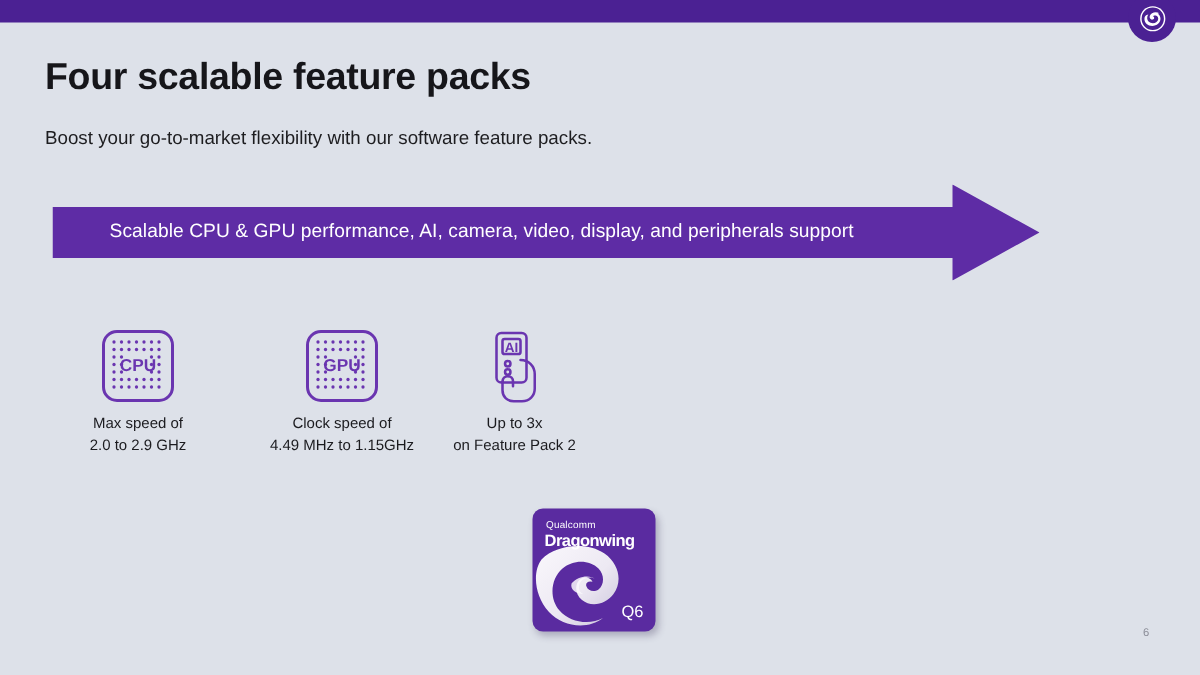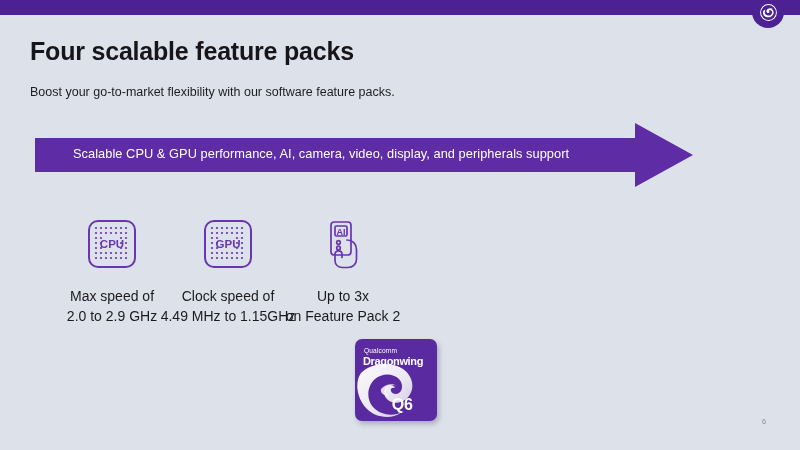--- a/index.html
+++ b/index.html
@@ -92,22 +92,21 @@
   }
   .feature-icon {
     height: 58px;
     display: flex;
     align-items: flex-start;
     justify-content: center;
     text-decoration: underline;
   }
   .feature-icon svg { display: block; }
   .feature-caption {
-    margin-top: 10px;
-    font-size: 14px;
+    font-size: 10px;
     line-height: 1.45;
     color: #1b1b1f;
     white-space: pre-line;
   }
 
   
   #chip {
     position: absolute;
     left: 355px; top: 339px;
     width: 82px; height: 82px;
@@ -131,23 +130,23 @@
   #chip-name {
     position: absolute;
     left: 8px; top: 16px;
     font-size: 11px;
     font-weight: 600;
     color: #ffffff;
     letter-spacing: -0.35px;
   }
   #chip-model {
     position: absolute;
-    right: 24px; bottom: 7px;
-    font-size: 16px;
-    font-weight: 700;
+    right: 8px; bottom: 7px;
+    font-size: 11px;
+    font-weight: 400;
     color: #ffffff;
   }
 
   
   #page-number {
     position: absolute;
     left: 762px; top: 417px;
     font-size: 7.5px;
     color: #8d8f9a;
   }
@@ -170,21 +169,21 @@
   <div id="page-title">Four scalable feature packs</div>
   <div id="page-subtitle">Boost your go-to-market flexibility with our software feature packs.</div>
 
   <div id="banner">
     <svg id="banner-shape" viewBox="0 0 658 64" preserveAspectRatio="none">
       <path d="M0 15 L600 15 L600 0 L658 32 L600 64 L600 49 L0 49 Z" fill="#5e2ca5"></path>
     </svg>
     <div id="banner-text">Scalable CPU &amp; GPU performance, AI, camera, video,  display, and peripherals support</div>
   </div>
 
-  <div class="feature" style="left:112px">
+  <div class="feature" style="left:92px">
     <div class="feature-icon">
       <svg width="52" height="52" viewBox="0 0 52 52" aria-hidden="true">
         <rect x="3" y="3" width="46" height="46" rx="9" ry="9" fill="none" stroke="#6a35b0" stroke-width="2"></rect>
         <g fill="#6a35b0">
           <circle cx="10" cy="10" r="1.1"></circle>
             <circle cx="15" cy="10" r="1.1"></circle>
             <circle cx="20" cy="10" r="1.1"></circle>
             <circle cx="25" cy="10" r="1.1"></circle>
             <circle cx="30" cy="10" r="1.1"></circle>
             <circle cx="35" cy="10" r="1.1"></circle>

